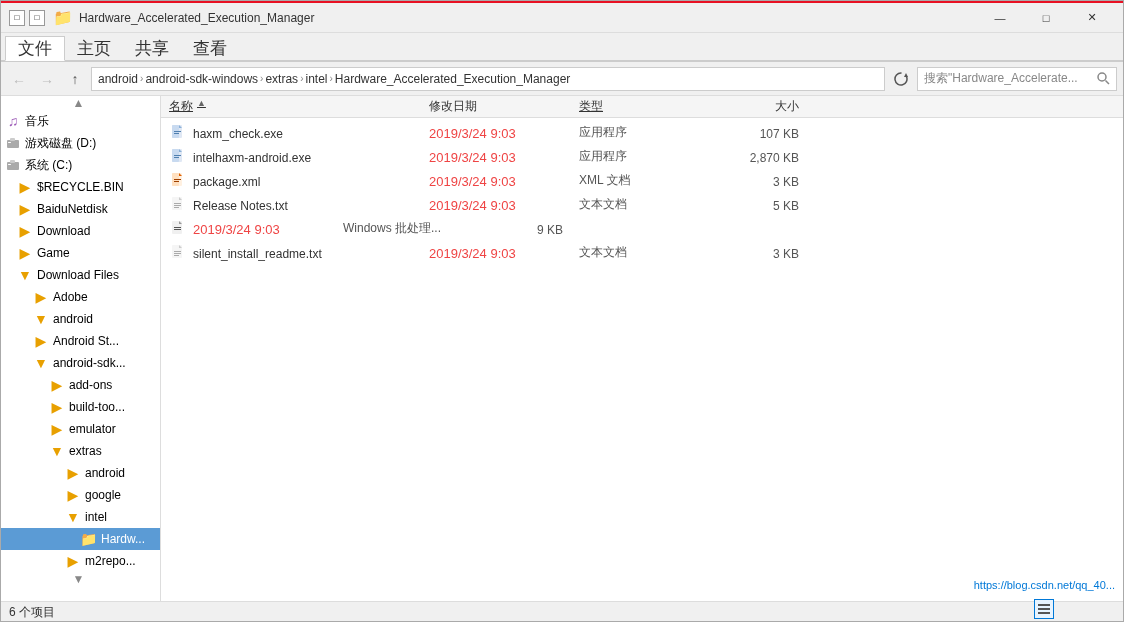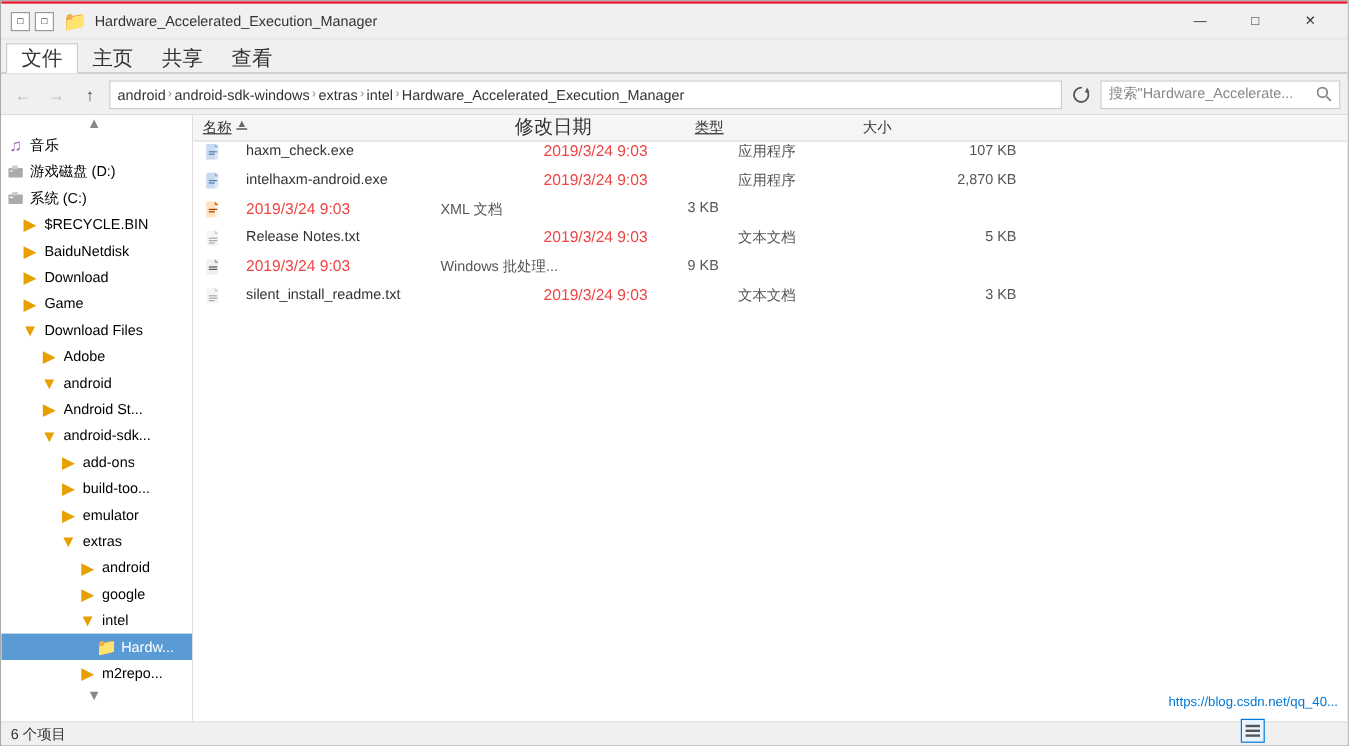--- a/index.html
+++ b/index.html
@@ -227,33 +227,32 @@
       display: flex;
       align-items: center;
       height: 22px;
       border-bottom: 1px solid #ddd;
       background: #f5f5f5;
       padding: 0 8px;
       position: sticky;
       top: 0;
     }
     .col-name { flex: 0 0 260px; font-size: 12px; color: #333; cursor: pointer; display: flex; align-items: flex-start; gap: 4px; text-decoration: underline; }
-    .col-date { flex: 0 0 150px; font-size: 16px; color: #333; }
+    .col-date { flex: 0 0 150px; font-size: 12px; color: #333; }
     .col-type { flex: 0 0 140px; font-size: 12px; color: #333; text-decoration: underline; }
-    .col-size { flex: 0 0 80px; font-size: 12px; color: #333; text-align: left; }
+    .col-size { flex: 0 0 80px; font-size: 12px; color: #333; text-align: right; }
     .sort-arrow { font-size: 9px; color: #666; }
 
     .file-row {
       display: flex;
-      align-items: flex-start;
+      align-items: flex-end;
       height: 24px;
       padding: 0 8px;
       cursor: pointer;
       border-bottom: 1px solid transparent;
-      gap: 12px;
     }
     .file-icon {
       width: 18px;
       height: 18px;
       margin-right: 6px;
       flex-shrink: 0;
       display: flex;
       align-items: center;
       justify-content: center;
       font-size: 13px;
@@ -527,20 +526,21 @@
     <div class="file-row">
       <div class="file-icon xml-icon">
         <svg width="16" height="16" viewBox="0 0 16 16">
             <rect x="2" y="1" width="10" height="13" rx="1" fill="#fff0e0"></rect>
             <rect x="2" y="1" width="7" height="13" rx="1" fill="#ffe0c0"></rect>
             <polygon points="9,1 12,4 9,4" fill="#e06000"></polygon>
             <rect x="4" y="7" width="7" height="1" fill="#a04000"></rect>
             <rect x="4" y="9" width="5" height="1" fill="#a04000"></rect>
           </svg>
       </div>
+      <span class="file-name">package.xml</span>
       <span class="file-date">2019/3/24 9:03</span>
       <span class="file-type">XML 文档</span>
       <span class="file-size">3 KB</span>
     </div>
     <div class="file-row">
       <div class="file-icon txt-icon">
         <svg width="16" height="16" viewBox="0 0 16 16">
             <rect x="2" y="1" width="10" height="13" rx="1" fill="#f5f5f5"></rect>
             <polygon points="9,1 12,4 9,4" fill="#ccc"></polygon>
             <rect x="4" y="7" width="7" height="1" fill="#aaa"></rect>

